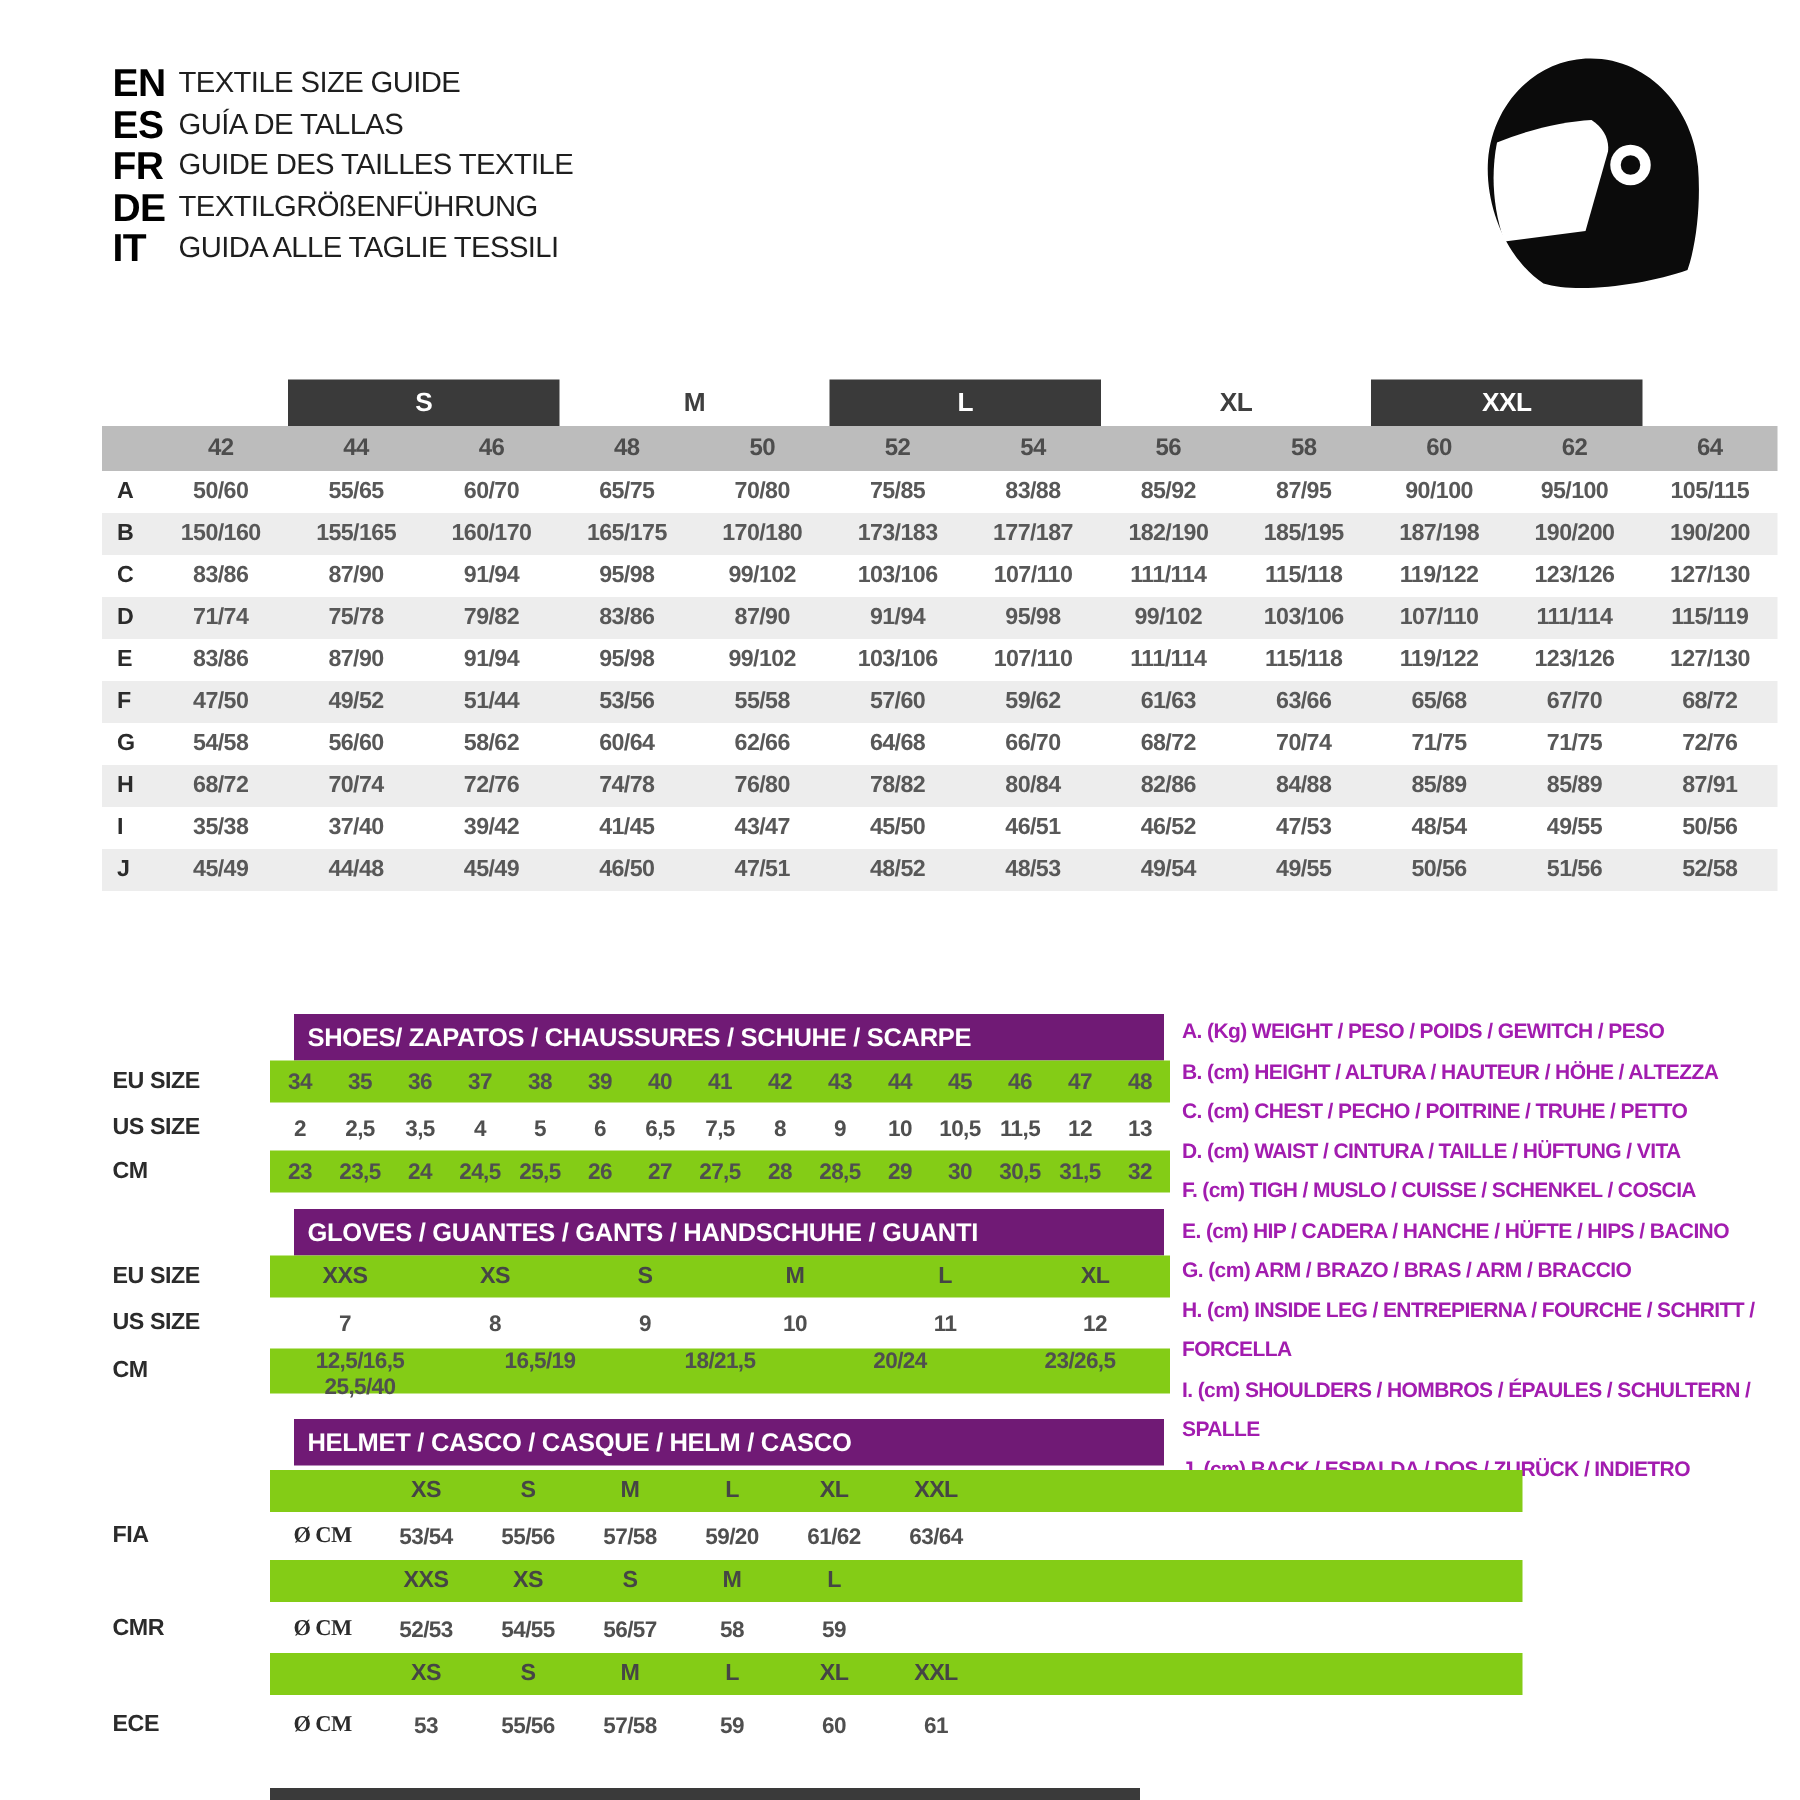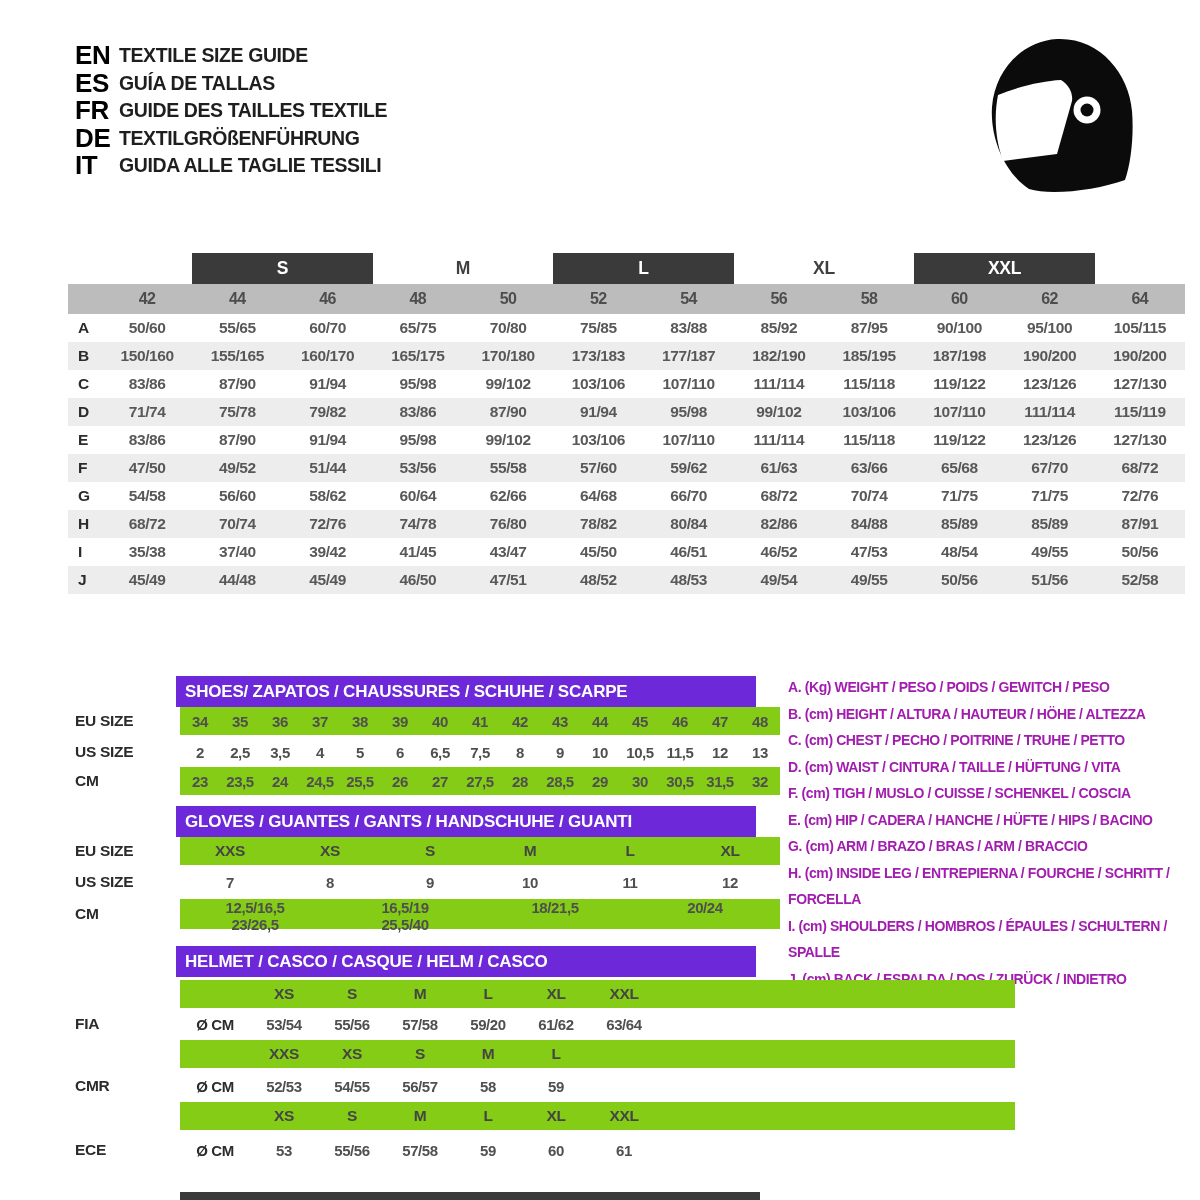--- a/index.html
+++ b/index.html
@@ -3,49 +3,49 @@
 <meta charset="utf-8">
 <style>
   html,body{margin:0;padding:0;background:#fff;}
   .page{position:relative;width:1200px;height:1200px;background:#fff;overflow:hidden;
         font-family:"Liberation Sans",sans-serif;-webkit-font-smoothing:antialiased;}
 
   
   .titles{position:absolute;left:75px;top:42px;}
   .trow{display:flex;height:27.5px;align-items:center;}
   .lang{width:44px;font-weight:bold;font-size:26px;color:#000000;letter-spacing:-0.4px;}
-  .ttl{font-weight:bold;font-size:19.5px;color:#1e1e1e;letter-spacing:-0.4px;}
+  .ttl{font-weight:normal;font-size:19.5px;color:#1e1e1e;letter-spacing:-0.4px;}
 
   .helmet-ico{position:absolute;left:985px;top:33px;}
 
   
   .mt{position:absolute;left:68px;top:253px;width:1117px;}
   .mt-row{display:grid;grid-template-columns:34px repeat(12,1fr);align-items:stretch;}
   .mt-ghead{height:31px;}
   .gh{display:flex;align-items:center;justify-content:center;font-weight:bold;font-size:17.5px;letter-spacing:-0.3px;}
   .gh.dark{background:#3a3a3a;color:#fff;}
   .gh.plain{color:#3f3f3f;}
   .mt-nums{height:30px;background:#bcbcbc;}
   .mt-nums .val{color:#4d4d4d;font-size:16px;}
   .mt-r{height:28px;}
   .mt-r.stripe{background:#ededed;}
   .lab{display:flex;align-items:center;padding-left:10px;font-weight:bold;font-size:15.5px;color:#2b2b2b;}
   .val{display:flex;align-items:center;justify-content:center;font-weight:bold;font-size:15.5px;
        color:#585858;letter-spacing:-0.4px;white-space:nowrap;}
 
   
-  .secbar{position:absolute;left:176px;width:580px;height:31px;background:#6d28d9;color:#fff;
+  .secbar{position:absolute;left:196px;width:580px;height:31px;background:#701a75;color:#fff;
           display:flex;align-items:center;padding-left:9px;box-sizing:border-box;
           font-weight:bold;font-size:17px;letter-spacing:-0.2px;white-space:nowrap;}
   .srow{position:absolute;left:180px;display:grid;align-items:center;}
   .srow.stripe{background:#84cc16;}
   .scell{display:flex;align-items:center;justify-content:center;font-weight:bold;font-size:15px;
          color:#4f4f4f;letter-spacing:-0.4px;white-space:nowrap;}
   .scell.sz{color:#454545;font-size:15.5px;}
-  .scell.lead{color:#2b2b2b;}
+  .scell.lead{color:#2b2b2b;font-family:Liberation Serif, serif;}
   .slabel{position:absolute;left:75px;display:flex;align-items:center;font-weight:bold;
           font-size:15.5px;color:#2b2b2b;letter-spacing:-0.3px;}
 
   
   .legend{position:absolute;left:788px;top:674px;width:412px;}
   .litem{font-weight:bold;font-size:14px;color:#a21caf;line-height:26.5px;letter-spacing:-0.4px;}
 
   .cropbar{position:absolute;left:180px;top:1192px;width:580px;height:8px;background:#3a3a3a;}
 </style>
 </head>
@@ -349,21 +349,21 @@
       <div class="scell sz">XL</div>
     </div>
     <div class="srow" style="top: 867px; height: 30px; width: 600px; grid-template-columns: repeat(6, 1fr);">
       <div class="scell">7</div>
       <div class="scell">8</div>
       <div class="scell">9</div>
       <div class="scell">10</div>
       <div class="scell">11</div>
       <div class="scell">12</div>
     </div>
-    <div class="srow stripe" style="top: 899px; height: 30px; width: 600px; grid-template-columns: repeat(4, 1fr);">
+    <div class="srow stripe" style="top: 899px; height: 30px; width: 600px; grid-template-columns: repeat(5, 1fr);">
       <div class="scell">12,5/16,5</div>
       <div class="scell">16,5/19</div>
       <div class="scell">18/21,5</div>
       <div class="scell">20/24</div>
       <div class="scell">23/26,5</div>
       <div class="scell">25,5/40</div>
     </div>
     <div class="srow stripe" style="top: 980px; height: 28px; width: 835px; grid-template-columns: 70px repeat(6, 68px) 1fr;">
       <div class="scell lead"></div>
       <div class="scell sz">XS</div>

